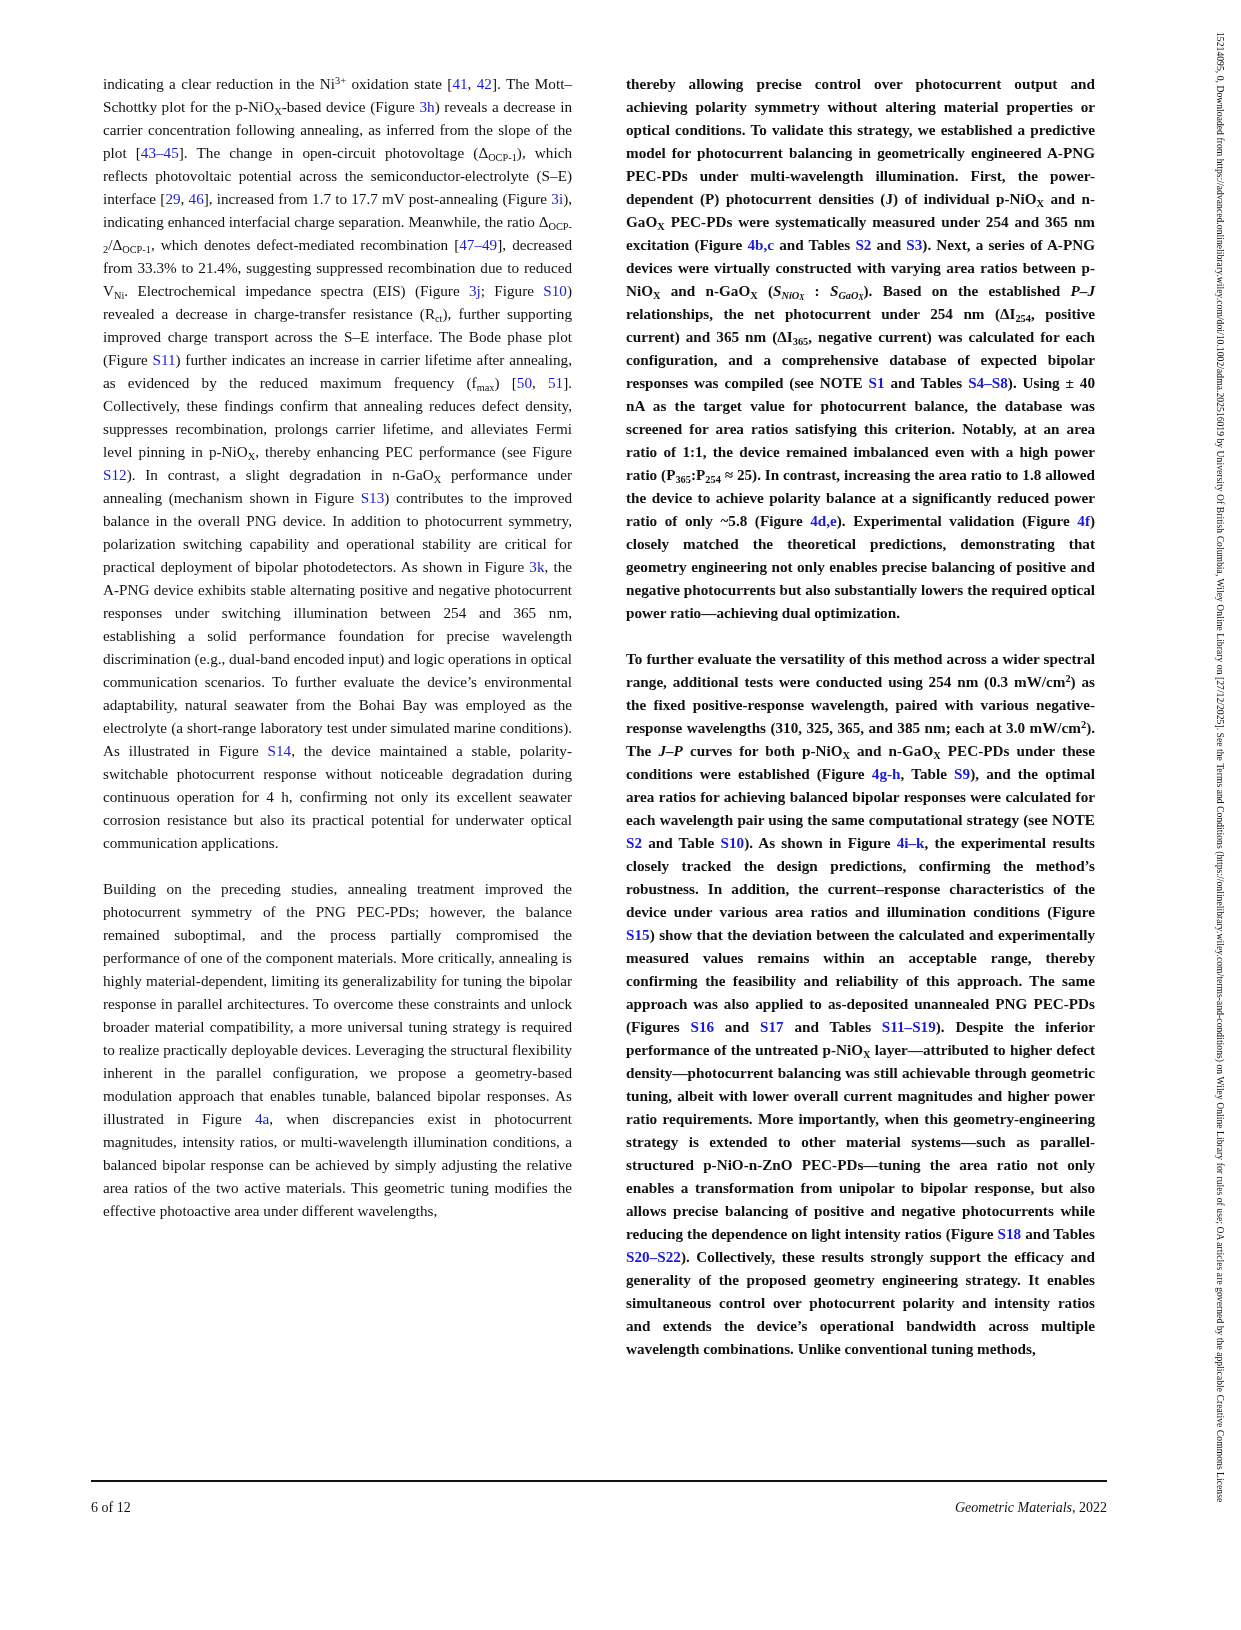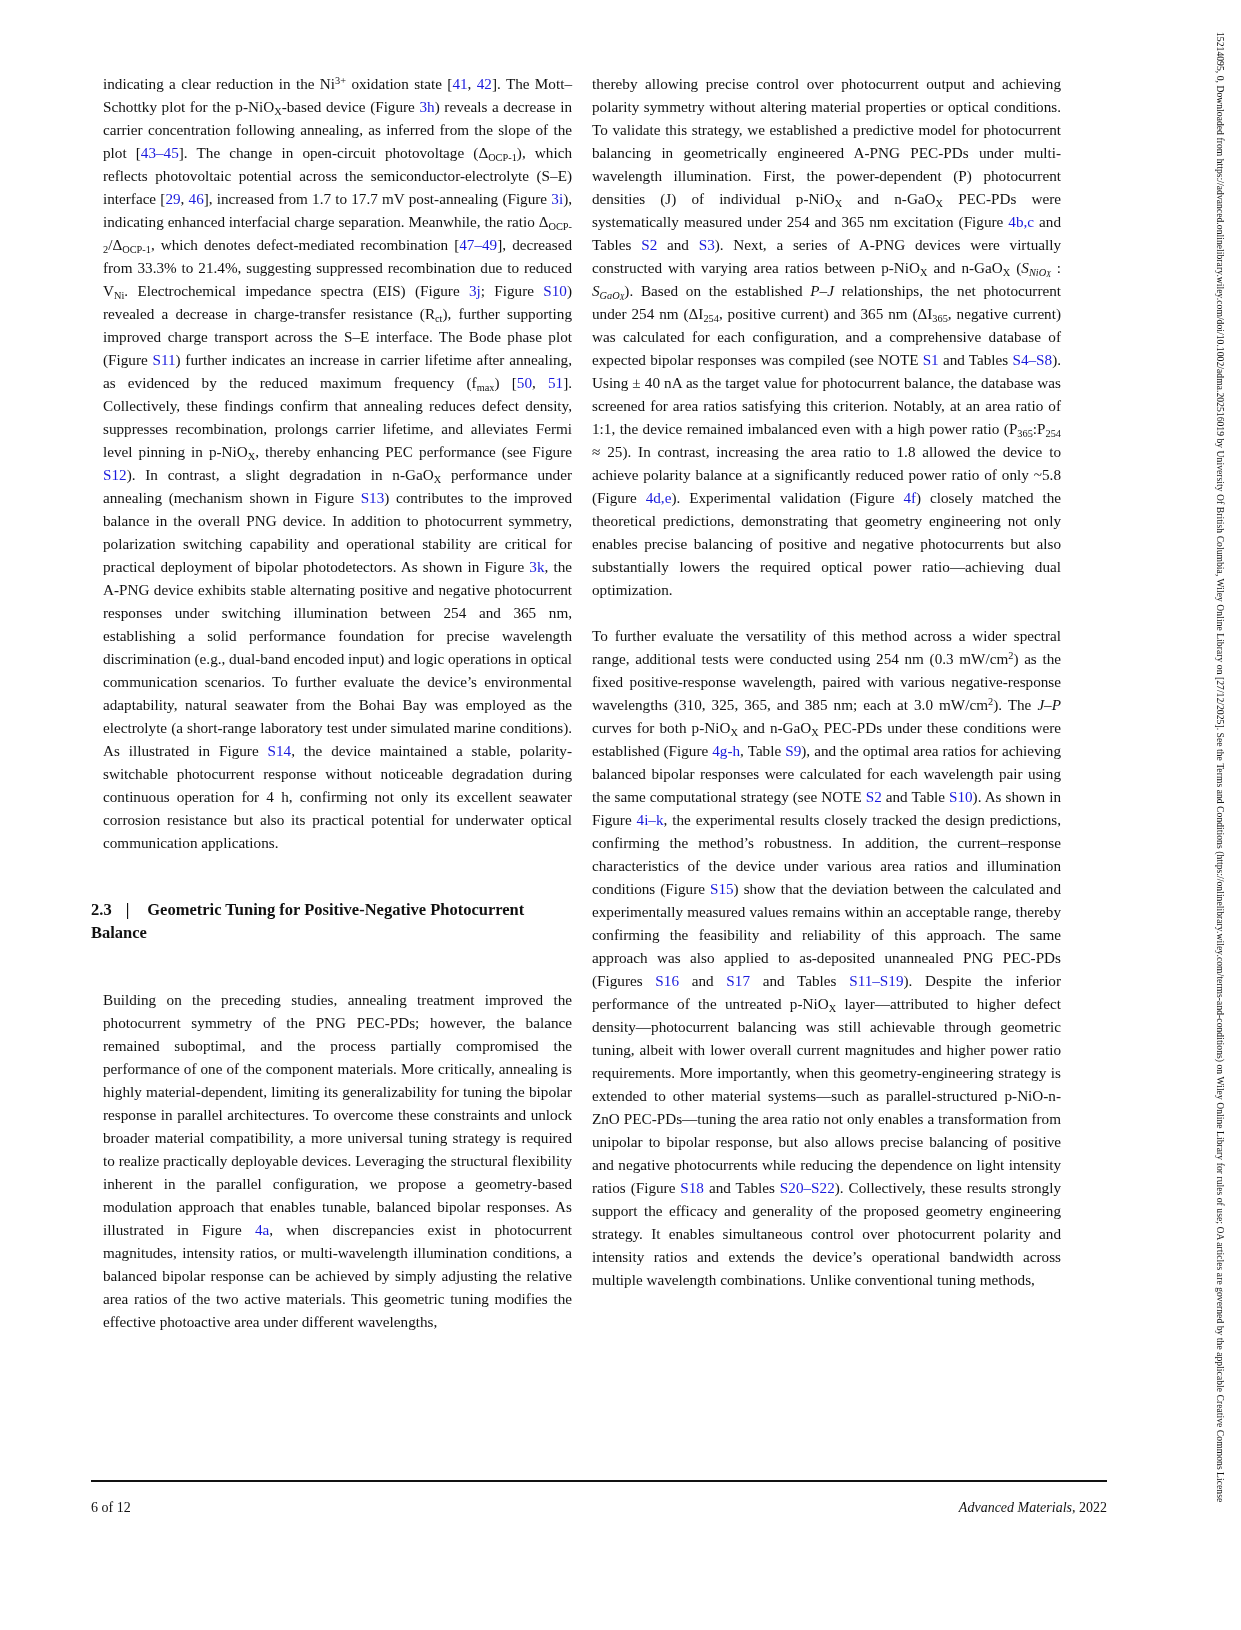--- a/index.html
+++ b/index.html
@@ -1,21 +1,21 @@
 <!DOCTYPE html>
 <html><head>
 <meta charset="utf-8">
 <style>
   html, body { margin: 0; padding: 0; background: #ffffff; }
   body { width: 1241px; height: 1630px; position: relative; overflow: hidden;
          font-family: "DejaVu Serif", "Liberation Serif", serif; color: #111; }
   .col { position: absolute; top: 60px; width: 493px; font-size: 15.2px; line-height: 23px;
          text-align: justify; hyphens: manual; font-family: "Liberation Serif", "DejaVu Serif", serif; }
   .col.left { left: 91px; }
-  .col.right { left: 580px; }
+  .col.right { left: 614px; font-weight: bold; }
   .col p { margin: 12px; }
   .col p + p { margin-top: 23px; }
   .link { color: #1a1add; text-decoration: none; cursor: pointer; }
   sub, sup { font-size: 0.68em; line-height: 0; }
   sub { vertical-align: -0.25em; }
   sup { vertical-align: 0.45em; }
   .section-heading { font-weight: bold; font-size: 16.5px; line-height: 23px; margin: 44px 0 44px 0 !important;
                      text-align: left; }
   .section-heading .num { margin-right: 14px; }
   .section-heading .bar { margin-right: 18px; }
@@ -31,28 +31,25 @@
 </style>
 </head>
 <body>
 
 <div class="side-note">
   <span>15214095, 0, Downloaded from https://advanced.onlinelibrary.wiley.com/doi/10.1002/adma.202516019 by University Of British Columbia, Wiley Online Library on [27/12/2025]. See the Terms and Conditions (https://onlinelibrary.wiley.com/terms-and-conditions) on Wiley Online Library for rules of use; OA articles are governed by the applicable Creative Commons License</span>
 </div>
 
 <div class="col left">
   <p>indicating a clear reduction in the Ni<sup>3+</sup> oxidation state [<a class="link">41</a>, <a class="link">42</a>]. The Mott–Schottky plot for the p-NiO<sub>X</sub>-based device (Figure <a class="link">3h</a>) reveals a decrease in carrier concentration following annealing, as inferred from the slope of the plot [<a class="link">43–45</a>]. The change in open-circuit photovoltage (Δ<sub>OCP-1</sub>), which reflects photovoltaic potential across the semiconductor-electrolyte (S–E) interface [<a class="link">29</a>, <a class="link">46</a>], increased from 1.7 to 17.7 mV post-annealing (Figure <a class="link">3i</a>), indicating enhanced interfacial charge separation. Meanwhile, the ratio Δ<sub>OCP-2</sub>/Δ<sub>OCP-1</sub>, which denotes defect-mediated recom­bination [<a class="link">47–49</a>], decreased from 33.3% to 21.4%, suggesting suppressed recombination due to reduced V<sub>Ni</sub>. Electrochemical impedance spectra (EIS) (Figure <a class="link">3j</a>; Figure <a class="link">S10</a>) revealed a decrease in charge-transfer resistance (R<sub>ct</sub>), further supporting improved charge transport across the S–E interface. The Bode phase plot (Figure <a class="link">S11</a>) further indicates an increase in carrier lifetime after annealing, as evidenced by the reduced maximum frequency (f<sub>max</sub>) [<a class="link">50</a>, <a class="link">51</a>]. Collectively, these findings confirm that annealing reduces defect density, suppresses recombination, prolongs carrier lifetime, and alleviates Fermi level pinning in p-NiO<sub>X</sub>, thereby enhancing PEC performance (see Figure <a class="link">S12</a>). In contrast, a slight degradation in n-GaO<sub>X</sub> performance under annealing (mechanism shown in Figure <a class="link">S13</a>) contributes to the improved balance in the overall PNG device. In addition to photocurrent symmetry, polarization switching capability and operational stability are critical for practical deployment of bipolar photodetectors. As shown in Figure <a class="link">3k</a>, the A-PNG device exhibits stable alternating positive and negative photocurrent responses under switching illumination between 254 and 365 nm, establishing a solid performance foundation for precise wave­length discrimination (e.g., dual-band encoded input) and logic operations in optical communication scenarios. To further evalu­ate the device’s environmental adaptability, natural seawater from the Bohai Bay was employed as the electrolyte (a short-range laboratory test under simulated marine conditions). As illustrated in Figure <a class="link">S14</a>, the device maintained a stable, polarity-switchable photocurrent response without noticeable degradation during continuous operation for 4 h, confirming not only its excellent seawater corrosion resistance but also its practical potential for underwater optical communication applications.</p>
-  <p class="section-heading">
-    <span class="num">2.3</span><span class="bar">|</span><span>Geometric Tuning for Positive-Negative Photocurrent Balance</span>
-  </p>
   <p>Building on the preceding studies, annealing treatment improved the photocurrent symmetry of the PNG PEC-PDs; however, the balance remained suboptimal, and the process partially compromised the performance of one of the component mate­rials. More critically, annealing is highly material-dependent, limiting its generalizability for tuning the bipolar response in parallel architectures. To overcome these constraints and unlock broader material compatibility, a more universal tuning strategy is required to realize practically deployable devices. Leveraging the structural flexibility inherent in the parallel configuration, we propose a geometry-based modulation approach that enables tun­able, balanced bipolar responses. As illustrated in Figure <a class="link">4a</a>, when discrepancies exist in photocurrent magnitudes, intensity ratios, or multi-wavelength illumination conditions, a balanced bipolar response can be achieved by simply adjusting the relative area ratios of the two active materials. This geometric tuning modi­fies the effective photoactive area under different wavelengths,</p>
 </div>
 
 <div class="col right">
   <p>thereby allowing precise control over photocurrent output and achieving polarity symmetry without altering material properties or optical conditions. To validate this strategy, we established a predictive model for photocurrent balancing in geometrically engineered A-PNG PEC-PDs under multi-wavelength illumina­tion. First, the power-dependent (P) photocurrent densities (J) of individual p-NiO<sub>X</sub> and n-GaO<sub>X</sub> PEC-PDs were systematically measured under 254 and 365 nm excitation (Figure <a class="link">4b,c</a> and Tables <a class="link">S2</a> and <a class="link">S3</a>). Next, a series of A-PNG devices were virtually constructed with varying area ratios between p-NiO<sub>X</sub> and n-GaO<sub>X</sub> (<i>S</i><sub><i>NiO</i></sub><sub style="vertical-align: -0.55em; font-size: 0.5em;"><i>X</i></sub> : <i>S</i><sub><i>GaO</i></sub><sub style="vertical-align: -0.55em; font-size: 0.5em;"><i>X</i></sub>). Based on the established <i>P–J</i> relationships, the net photocurrent under 254 nm (ΔI<sub>254</sub>, positive current) and 365 nm (ΔI<sub>365</sub>, negative current) was calculated for each configuration, and a comprehensive database of expected bipolar responses was compiled (see NOTE <a class="link">S1</a> and Tables <a class="link">S4–S8</a>). Using ± 40 nA as the target value for photocurrent balance, the database was screened for area ratios satisfying this criterion. Notably, at an area ratio of 1:1, the device remained imbalanced even with a high power ratio (P<sub>365</sub>:P<sub>254</sub> ≈ 25). In contrast, increasing the area ratio to 1.8 allowed the device to achieve polarity balance at a significantly reduced power ratio of only ~5.8 (Figure <a class="link">4d,e</a>). Experimental validation (Figure <a class="link">4f</a>) closely matched the theoretical predictions, demonstrating that geometry engineering not only enables pre­cise balancing of positive and negative photocurrents but also substantially lowers the required optical power ratio—achieving dual optimization.</p>
   <p>To further evaluate the versatility of this method across a wider spectral range, additional tests were conducted using 254 nm (0.3 mW/cm<sup>2</sup>) as the fixed positive-response wavelength, paired with various negative-response wavelengths (310, 325, 365, and 385 nm; each at 3.0 mW/cm<sup>2</sup>). The <i>J–P</i> curves for both p-NiO<sub>X</sub> and n-GaO<sub>X</sub> PEC-PDs under these conditions were established (Figure <a class="link">4g-h</a>, Table <a class="link">S9</a>), and the optimal area ratios for achieving balanced bipolar responses were calculated for each wavelength pair using the same computational strategy (see NOTE <a class="link">S2</a> and Table <a class="link">S10</a>). As shown in Figure <a class="link">4i–k</a>, the experimental results closely tracked the design predictions, confirming the method’s robustness. In addition, the current–response characteristics of the device under various area ratios and illumination conditions (Figure <a class="link">S15</a>) show that the deviation between the calculated and experimentally measured values remains within an acceptable range, thereby confirming the feasibility and reliability of this approach. The same approach was also applied to as-deposited unannealed PNG PEC-PDs (Figures <a class="link">S16</a> and <a class="link">S17</a> and Tables <a class="link">S11–S19</a>). Despite the inferior performance of the untreated p-NiO<sub>X</sub> layer—attributed to higher defect density—photocurrent balancing was still achievable through geometric tuning, albeit with lower overall current magnitudes and higher power ratio requirements. More importantly, when this geometry-engineering strategy is extended to other material systems—such as parallel-structured p-NiO-n-ZnO PEC-PDs—tuning the area ratio not only enables a transformation from unipolar to bipolar response, but also allows precise balancing of positive and negative photocurrents while reducing the dependence on light intensity ratios (Figure <a class="link">S18</a> and Tables <a class="link">S20–S22</a>). Collectively, these results strongly support the efficacy and generality of the proposed geometry engineering strategy. It enables simul­taneous control over photocurrent polarity and intensity ratios and extends the device’s operational bandwidth across multiple wavelength combinations. Unlike conventional tuning methods,</p>
 </div>
 
 <div class="footer-rule"></div>
 <div class="footer-left">6 of 12</div>
 <div class="footer-right">
-  <span>Advanced Materials</span><span class="yr">, 2022</span>
+  <span>Geometric Materials</span><span class="yr">, 2022</span>
 </div>
 
 </body></html>

